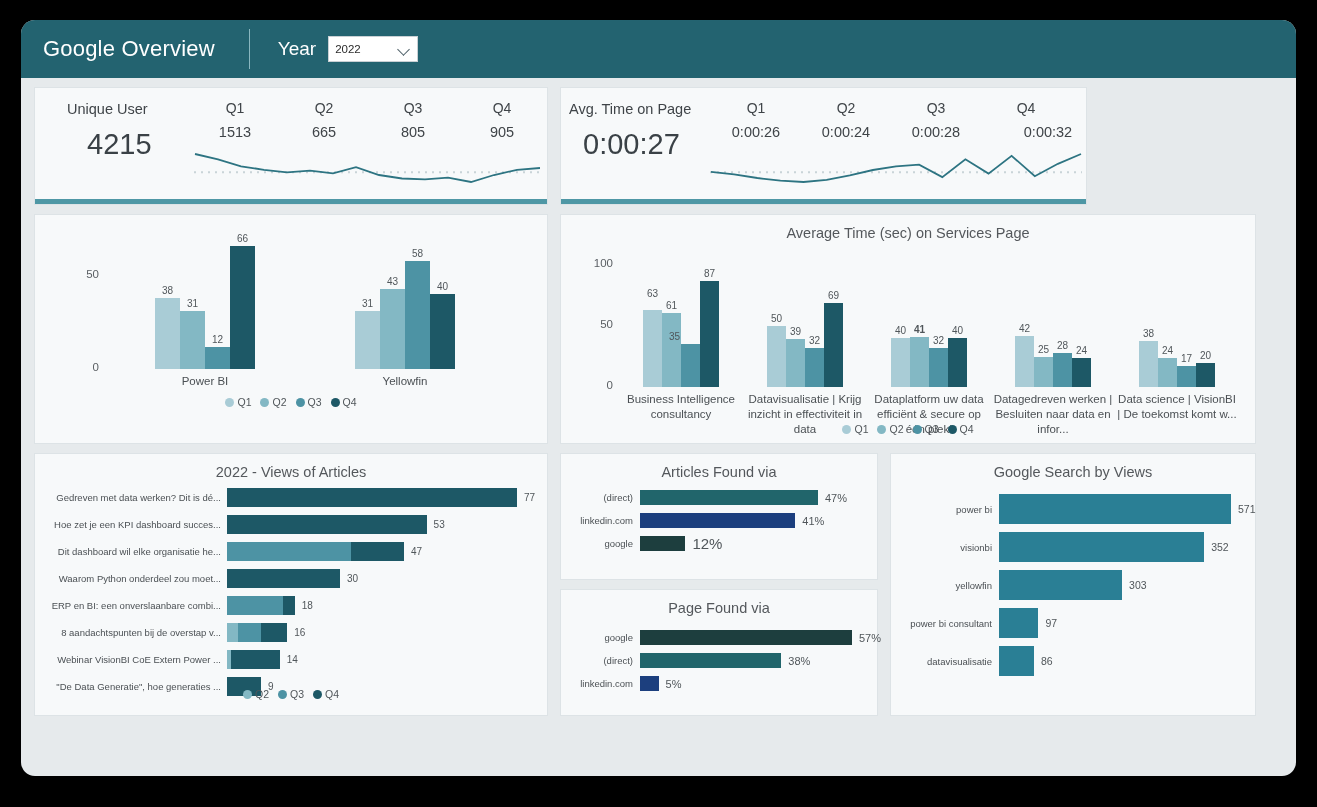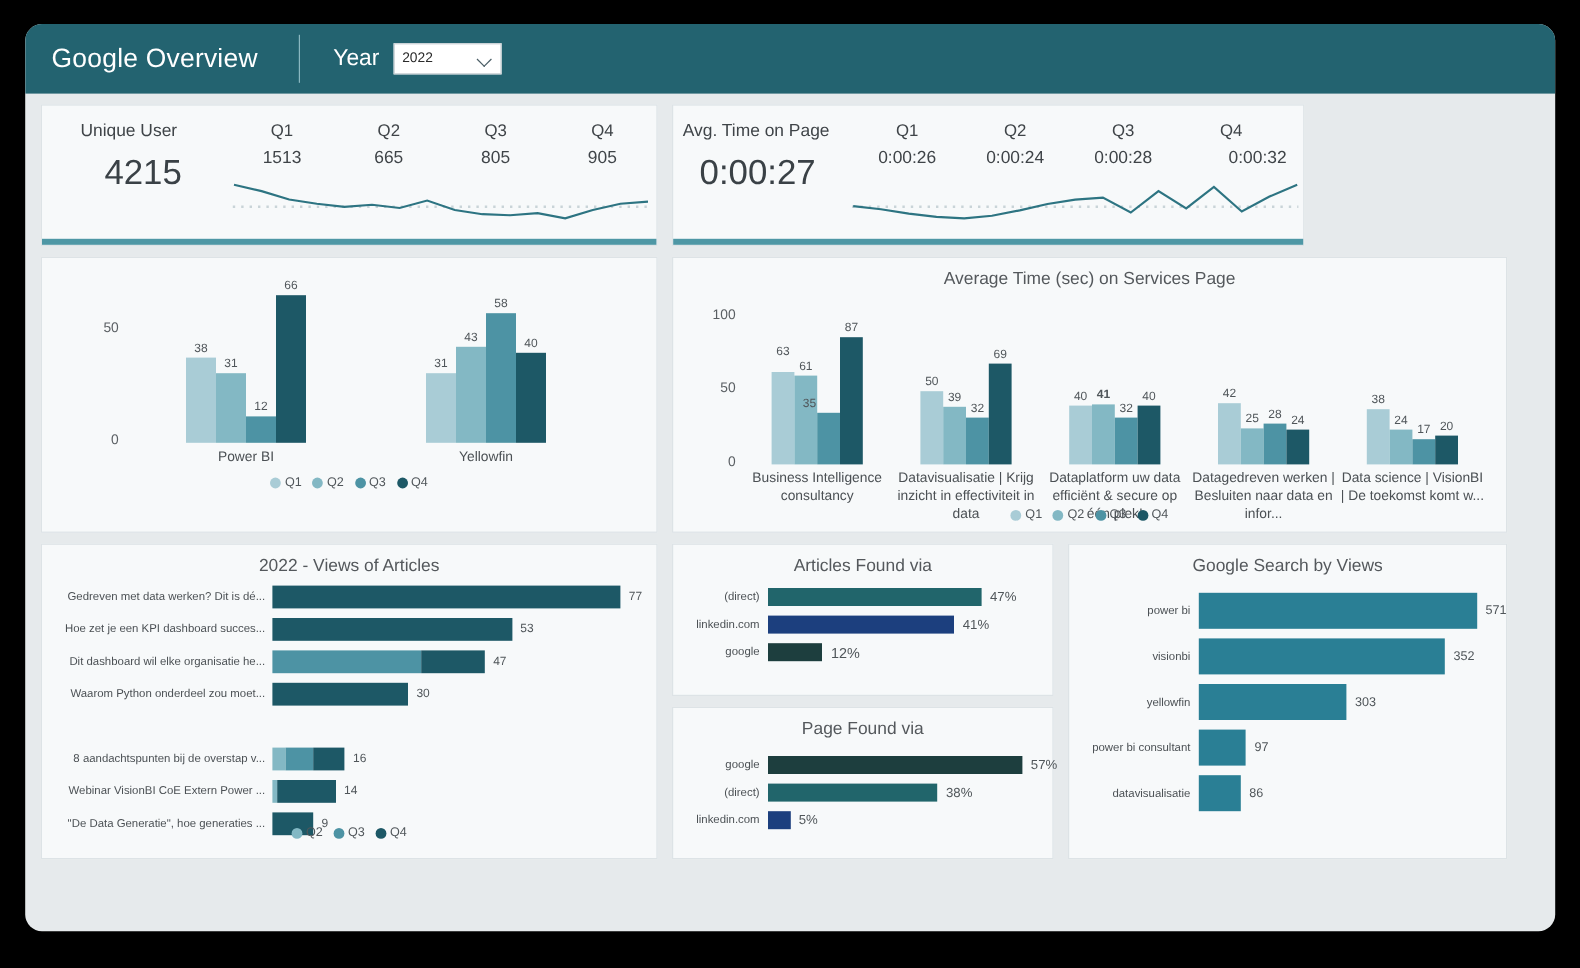--- a/index.html
+++ b/index.html
@@ -329,20 +329,28 @@
               </div>
               <div class="hb-val">47</div>
             </div>
             <div class="hbar-row" style="left: 6px; top: 89px; height: 19px; width: 100%;">
               <div class="hb-label" style="width: 180px;">Waarom Python onderdeel zou moet...</div>
               <div class="hb-track" style="margin-left: 6px;">
                 <div class="hb-seg" style="width: 112.987px; background: rgb(29, 88, 102);"></div>
               </div>
               <div class="hb-val">30</div>
             </div>
+            <div class="hbar-row" style="left: 6px; top: 116px; height: 19px; width: 100%;">
+              <div class="hb-label" style="width: 180px;">ERP en BI: een onverslaanbare combi...</div>
+              <div class="hb-track" style="margin-left: 6px;">
+                <div class="hb-seg" style="width: 56.4935px; background: rgb(77, 147, 164);"></div>
+                <div class="hb-seg" style="width: 11.2987px; background: rgb(29, 88, 102);"></div>
+              </div>
+              <div class="hb-val">18</div>
+            </div>
             <div class="hbar-row" style="left: 6px; top: 143px; height: 19px; width: 100%;">
               <div class="hb-label" style="width: 180px;">8 aandachtspunten bij de overstap v...</div>
               <div class="hb-track" style="margin-left: 6px;">
                 <div class="hb-seg" style="width: 11.2987px; background: rgb(131, 184, 196);"></div>
                 <div class="hb-seg" style="width: 22.5974px; background: rgb(77, 147, 164);"></div>
                 <div class="hb-seg" style="width: 26.3636px; background: rgb(29, 88, 102);"></div>
               </div>
               <div class="hb-val">16</div>
             </div>
             <div class="hbar-row" style="left: 6px; top: 170px; height: 19px; width: 100%;">
@@ -393,21 +401,21 @@
                 <div class="hb-track" style="margin-left: 7px;">
                   <div class="hb-seg" style="width: 155.277px; background: rgb(28, 63, 126);"></div>
                 </div>
                 <div class="hb-val" style="font-size: 11px;">41%</div>
               </div>
               <div class="hbar-row" style="left: 6px; top: 56px; height: 15px;">
                 <div class="hb-label" style="width: 66px;">google</div>
                 <div class="hb-track" style="margin-left: 7px;">
                   <div class="hb-seg" style="width: 45.4468px; background: rgb(29, 62, 62);"></div>
                 </div>
-                <div class="hb-val" style="font-size: 12px;">12%</div>
+                <div class="hb-val" style="font-size: 15px;">12%</div>
               </div>
             </div>
         </div>
         <div class="card" id="card-found-page">
           <div class="card-title">Page Found via</div>
           <div class="plot" id="plot-found-page" style="height:90px;">
               <div class="hbar-row" style="left: 6px; top: 14px; height: 15px;">
                 <div class="hb-label" style="width: 66px;">google</div>
                 <div class="hb-track" style="margin-left: 7px;">
                   <div class="hb-seg" style="width: 212px; background: rgb(29, 62, 62);"></div>

